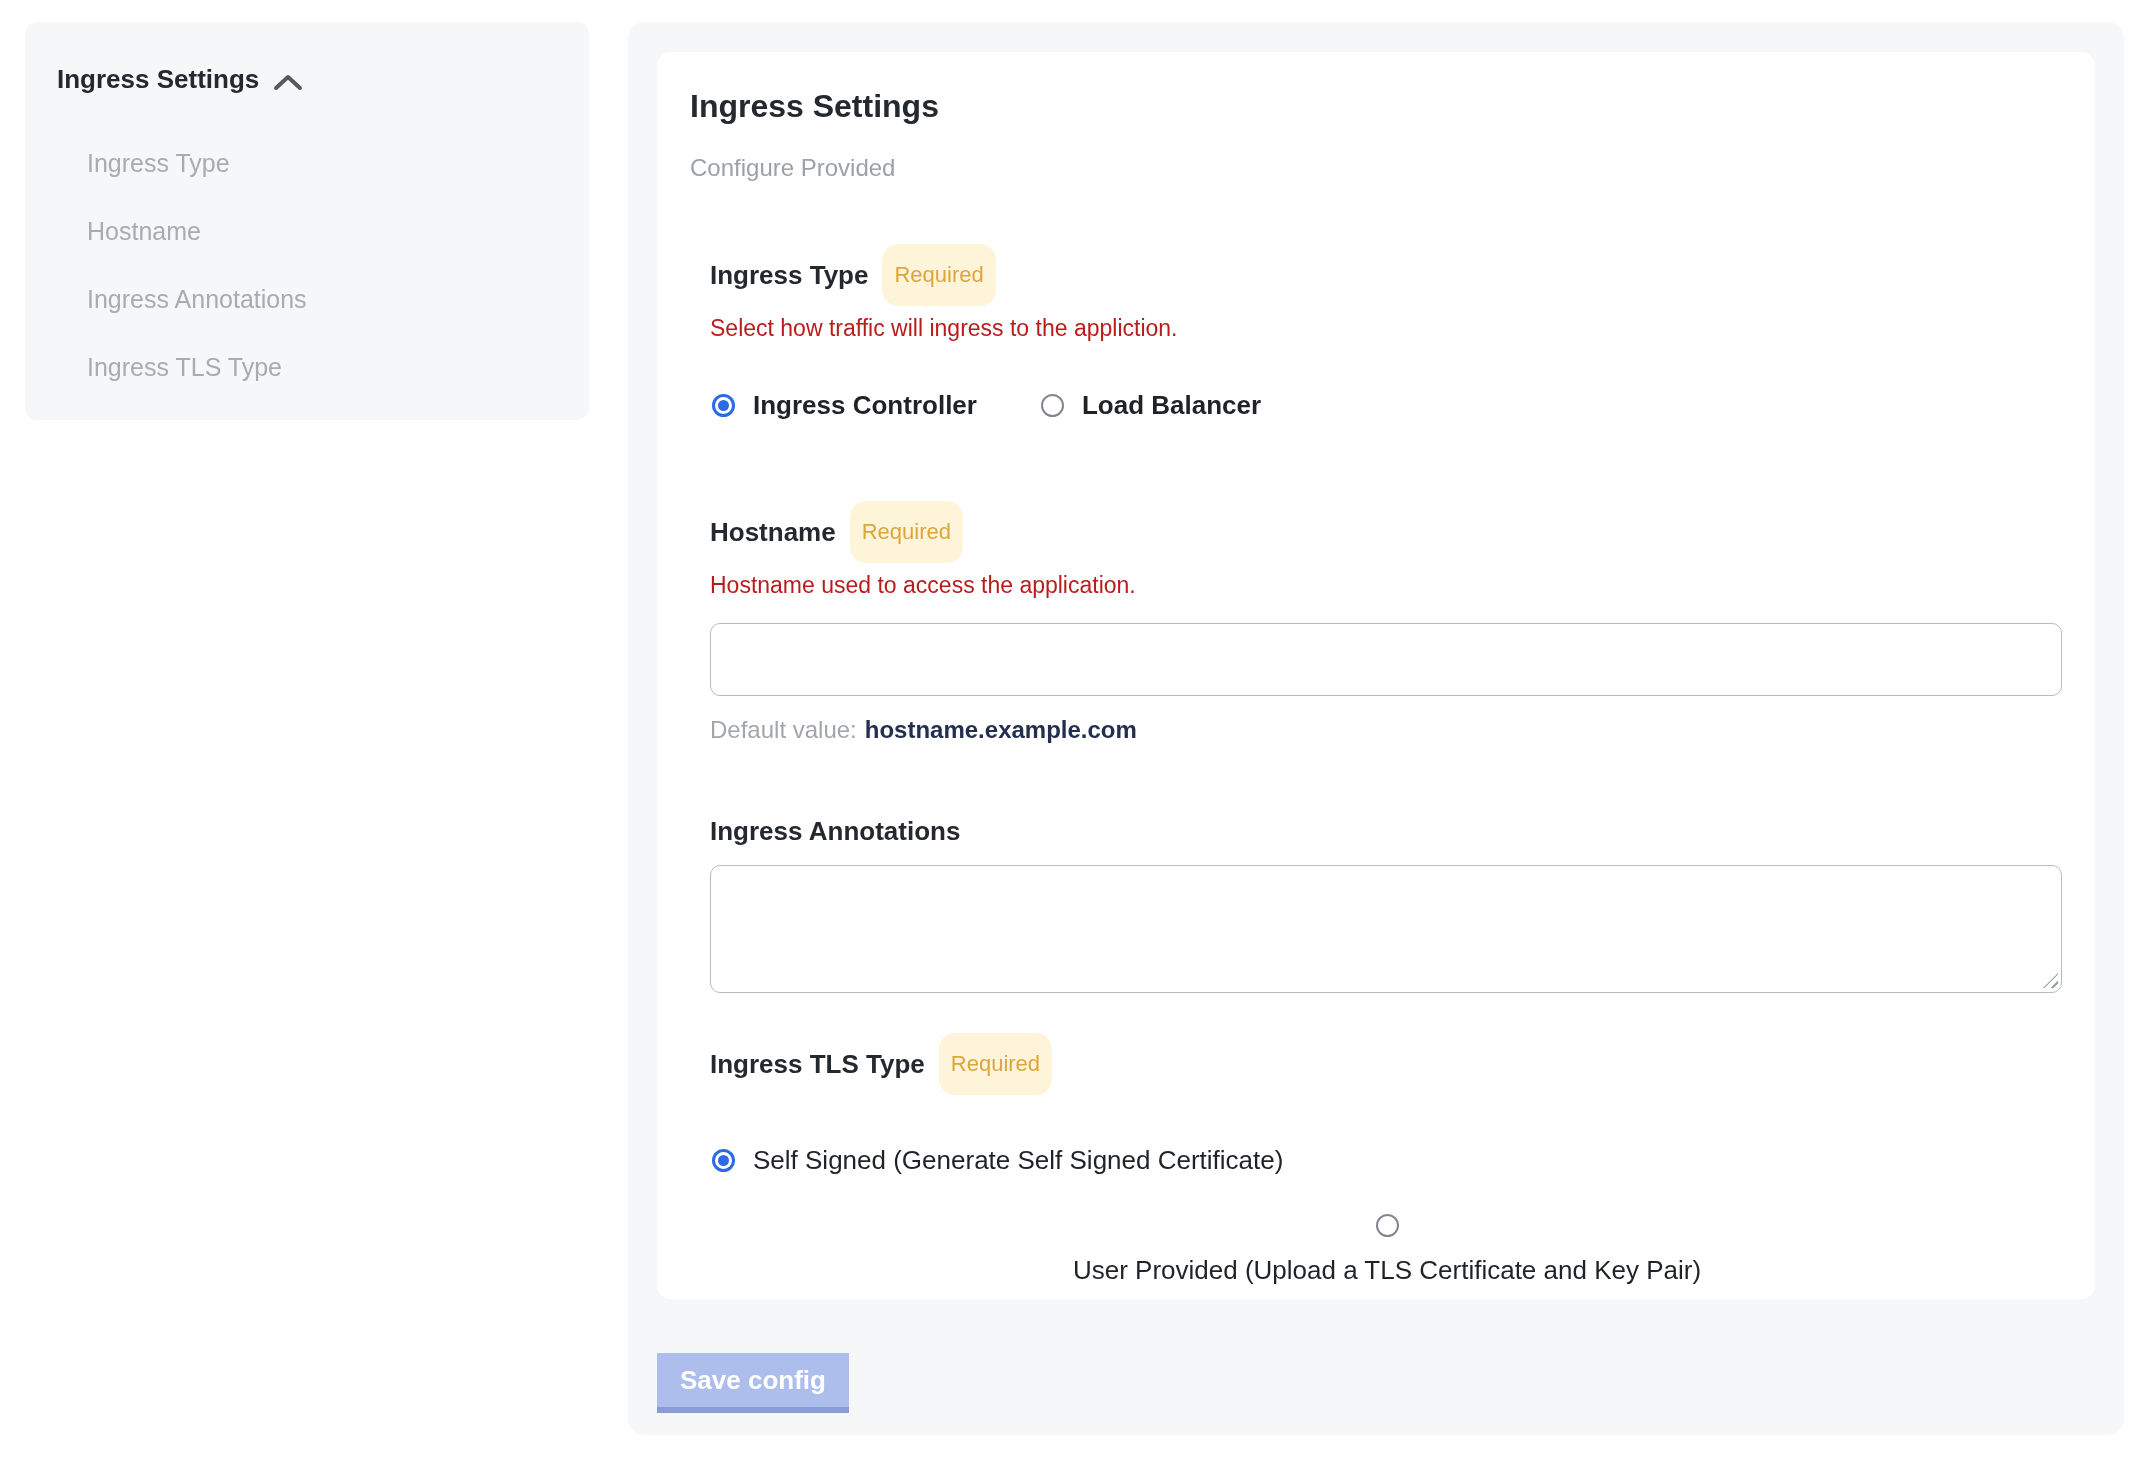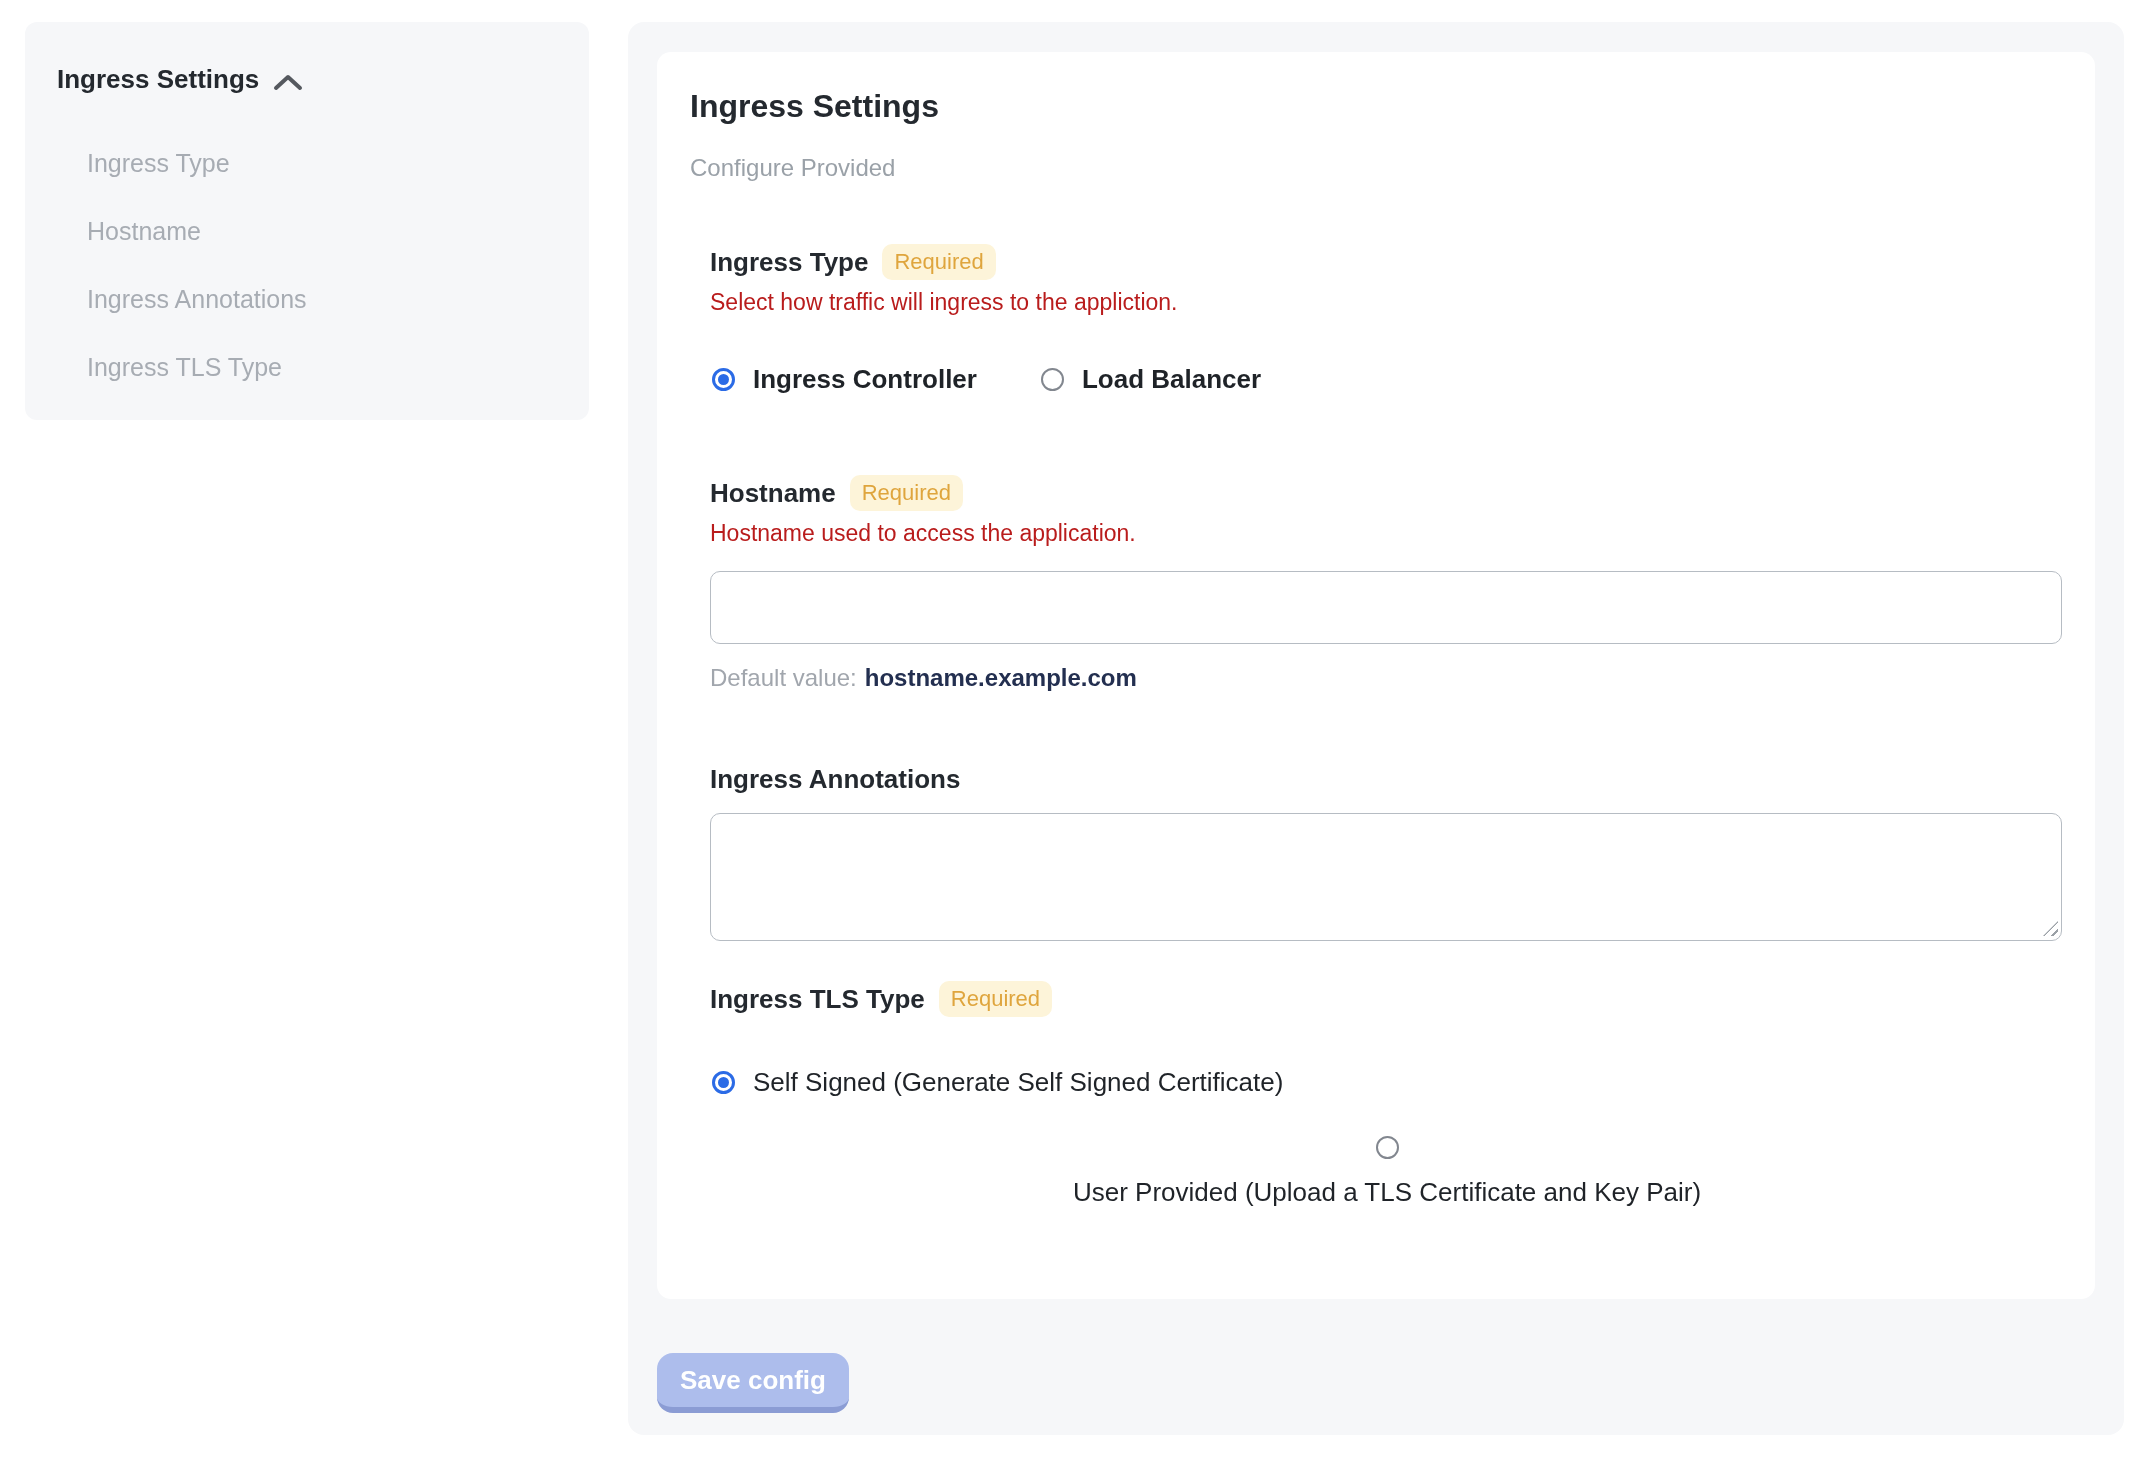--- a/index.html
+++ b/index.html
@@ -69,22 +69,22 @@
     display: flex; align-items: center; gap: 14px;
   }
   .section-heading {
     font-size: 26px; font-weight: 600; color: #24292f;
   }
   .required-badge {
     display: inline-block;
     background: #fdf4d9;
     color: #dfa53d;
     font-size: 22px;
-    padding: 5px 12px;
-    border-radius: 10px;
+    padding: 18px 12px;
+    border-radius: 16px;
   }
   .section-desc {
     margin-top: 9px;
     font-size: 23px; color: #b91c1c;
   }
 
   
   .radio-row-inline {
     display: flex; align-items: flex-end; gap: 64px;
     margin-top: 48px; margin-left: 2px;
@@ -158,21 +158,21 @@
   .radio-stack .radio-option + .radio-option { margin-top: 38px; flex-direction: column; }
 
   
   .save-button {
     margin-top: 54px;
     margin-left: 0px;
     width: 192px; height: 60px;
     background: #adbdec;
     border: none;
     border-bottom: 6px solid #8b9cd4;
-    border-radius: 16px;
+    border-radius: 0;
     color: #ffffff;
     font-size: 26px; font-weight: 700;
     font-family: "Liberation Sans", sans-serif;
     cursor: pointer;
   }
 </style>
 </head>
 <body>
 
 <aside class="sidebar">

